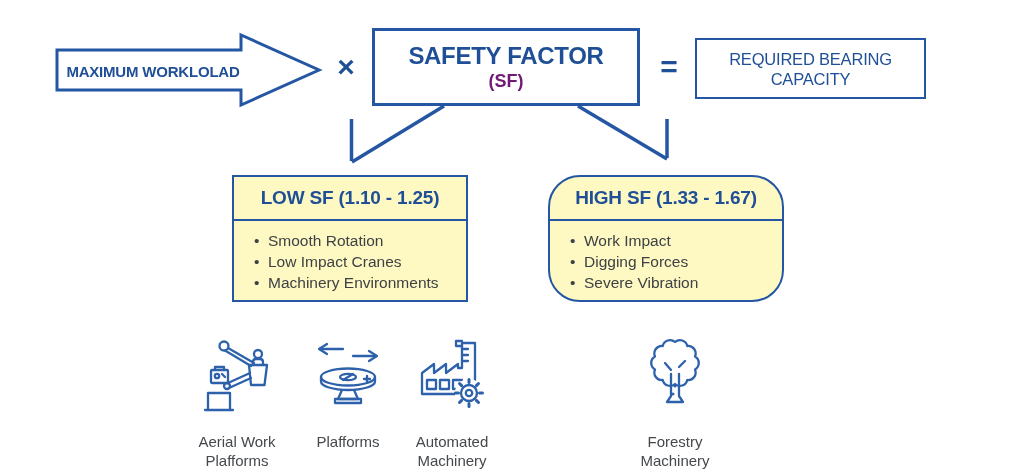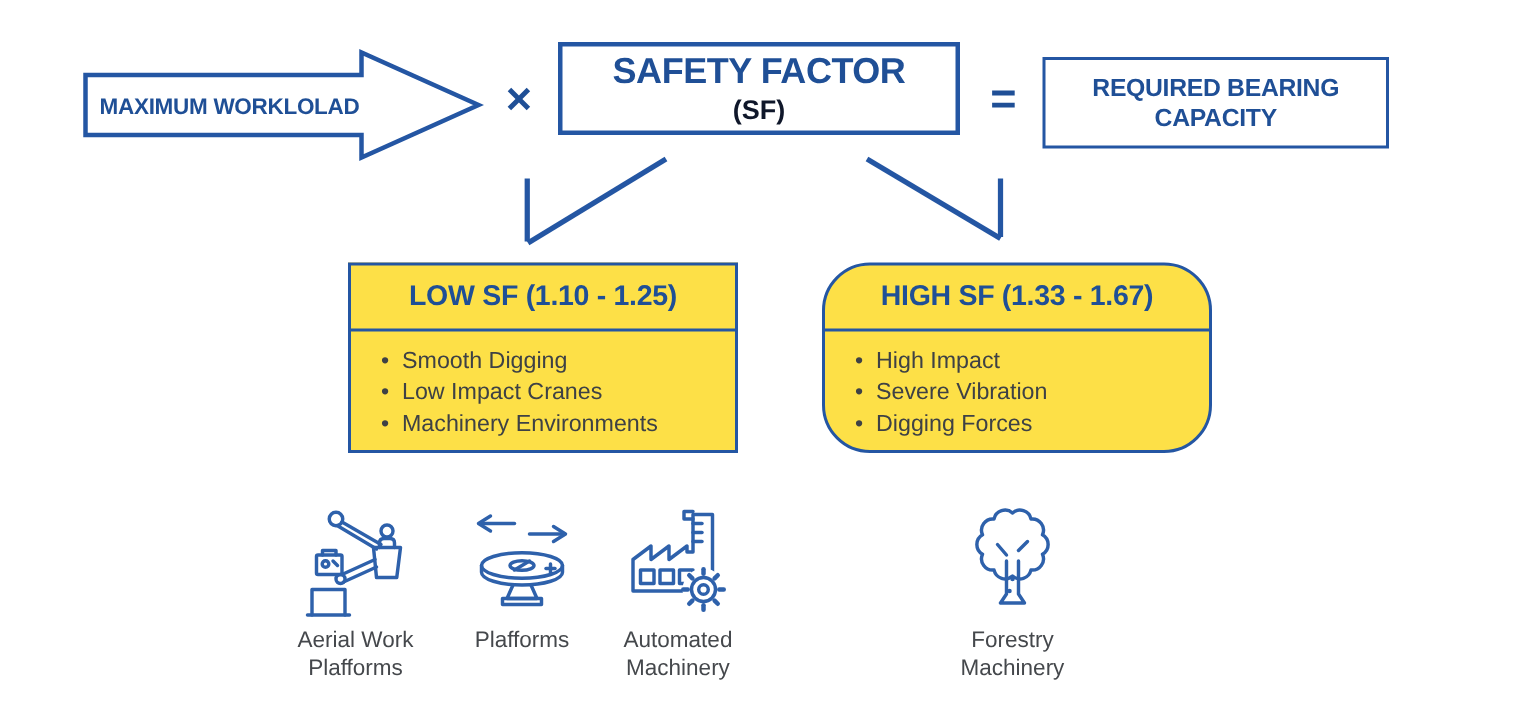--- a/index.html
+++ b/index.html
@@ -13,55 +13,55 @@
   .workload-text{
     left:63px;top:49px;width:180px;height:44px;display:flex;align-items:center;justify-content:center;
     font-weight:bold;font-size:15px;letter-spacing:-0.2px;color:#1f4f96;text-align:center;
   }
   .op{
     font-weight:bold;color:#1f4f96;text-align:center;
   }
   .times{left:330px;top:49px;width:32px;font-size:30px;line-height:36px;}
   .equals{left:652px;top:49px;width:34px;font-size:30px;line-height:36px;}
   .sf-box{
-    left:372px;top:28px;width:268px;height:62px;border:3px solid #2456a3;box-sizing:border-box;
+    left:372px;top:28px;width:268px;height:78px;border:3px solid #2456a3;box-sizing:border-box;
     display:flex;flex-direction:column;align-items:center;justify-content:center;background:#fff;
   }
   .sf-title{font-weight:bold;font-size:24px;color:#1f4f96;letter-spacing:-0.3px;line-height:28px;}
-  .sf-sub{font-weight:bold;font-size:18px;color:#0f172a;line-height:22px;}
+  .sf-sub{font-weight:bold;font-size:18px;color:#701a75;line-height:22px;}
   .rb-box{
     left:695px;top:38px;width:231px;height:61px;border:2px solid #2456a3;box-sizing:border-box;
     display:flex;align-items:center;justify-content:center;background:#fff;
   }
   .rb-text{
-    font-weight:bold;font-size:16.5px;color:#1f4f96;text-align:center;line-height:20px;
+    font-weight:normal;font-size:16.5px;color:#1f4f96;text-align:center;line-height:20px;
     letter-spacing:-0.2px;padding:0 29px;
   }
   
   .connectors{left:0;top:0;width:1024px;height:469px;pointer-events:none;}
   
   .range-box{
-    width:260px;height:127px;top:175px;border:2.5px solid #2456a3;box-sizing:border-box;background:#fde047;
+    width:236px;height:127px;top:175px;border:2.5px solid #2456a3;box-sizing:border-box;background:#fef9c3;
   }
   .range-low{left:232px;}
   .range-high{left:548px;border-radius:32px;}
   .range-header{
     height:44px;border-bottom:2.5px solid #2456a3;box-sizing:border-box;
     display:flex;align-items:center;justify-content:center;
     font-weight:bold;font-size:19px;color:#1f4f96;letter-spacing:-0.2px;
   }
   .range-list{list-style:none;margin:9px 0 0 0;padding:0 0 0 20px;}
   .range-list li{
     position:relative;font-size:15.5px;color:#3e4145;line-height:21px;padding-left:14px;
   }
   .range-list li::before{content:"•";position:absolute;left:0;color:#3e4145;}
   
   .app{top:336px;width:96px;text-align:center;}
   .app svg{display:block;margin:0 auto;}
-  .app-label{margin-top:3px;font-size:15px;color:#45484c;line-height:19px;}
+  .app-label{margin-top:18px;font-size:15px;color:#45484c;line-height:19px;}
   .icon-stroke{fill:none;stroke:#2e61ab;stroke-width:2.3;stroke-linecap:round;stroke-linejoin:round;}
   .icon-thick{fill:none;stroke:#2e61ab;stroke-width:3;stroke-linecap:round;stroke-linejoin:round;}
   .icon-fill{fill:#2e61ab;stroke:none;}
 </style>
 </head>
 <body>
 
 <div id="canvas">
 
   <svg class="abs workload-arrow" viewBox="0 0 268 76">
@@ -85,32 +85,32 @@
   <svg class="abs connectors" viewBox="0 0 1024 469">
     <line x1="351.5" y1="119" x2="351.5" y2="161" stroke="#2456a3" stroke-width="3.5"></line>
     <line x1="444" y1="106" x2="352" y2="162" stroke="#2456a3" stroke-width="3.5"></line>
     <line x1="667" y1="119" x2="667" y2="158" stroke="#2456a3" stroke-width="3.5"></line>
     <line x1="578" y1="106" x2="667" y2="159" stroke="#2456a3" stroke-width="3.5"></line>
   </svg>
 
   <div class="abs range-box range-low">
     <div class="range-header">LOW SF (1.10 - 1.25)</div>
     <ul class="range-list">
-      <li>Smooth Digging</li>
+      <li>Smooth Rotation</li>
       <li>Low Impact Cranes</li>
       <li>Machinery Environments</li>
     </ul>
   </div>
 
   <div class="abs range-box range-high">
     <div class="range-header">HIGH SF (1.33 - 1.67)</div>
     <ul class="range-list">
-      <li>High Impact</li>
+      <li>Work Impact</li>
+      <li>Digging Forces</li>
       <li>Severe Vibration</li>
-      <li>Digging Forces</li>
     </ul>
   </div>
 
   <div class="abs app" style="left:189px;">
     <svg width="76" height="78" viewBox="0 0 76 78">
       <circle class="icon-stroke" cx="25" cy="10" r="4.5"></circle>
       <line class="icon-stroke" x1="29" y1="12" x2="55" y2="27"></line>
       <line class="icon-stroke" x1="26" y1="14.5" x2="52" y2="30"></line>
       <path class="icon-stroke" d="M50,29 h18 l-2.5,20 h-13.5 z"></path>
       <circle class="icon-stroke" cx="59" cy="18" r="4"></circle>

